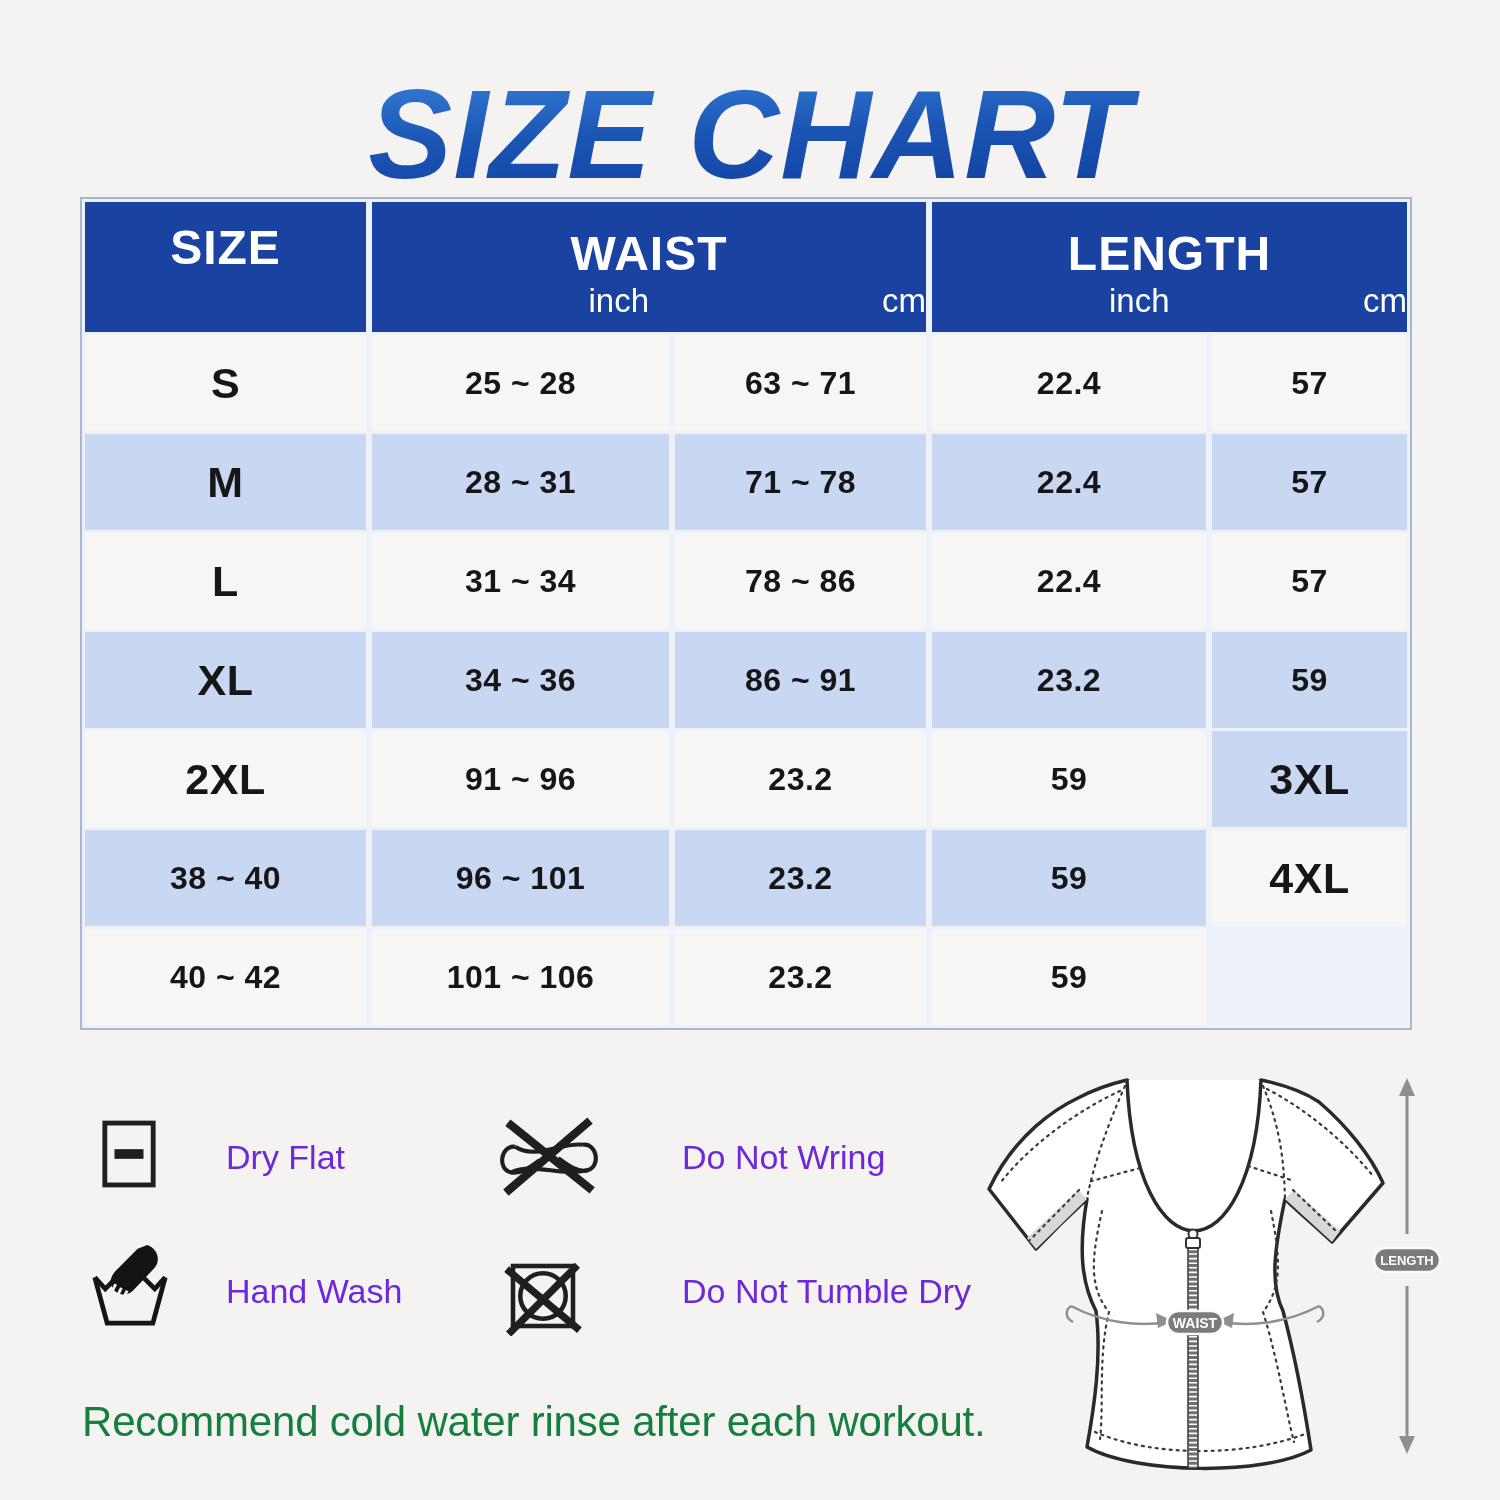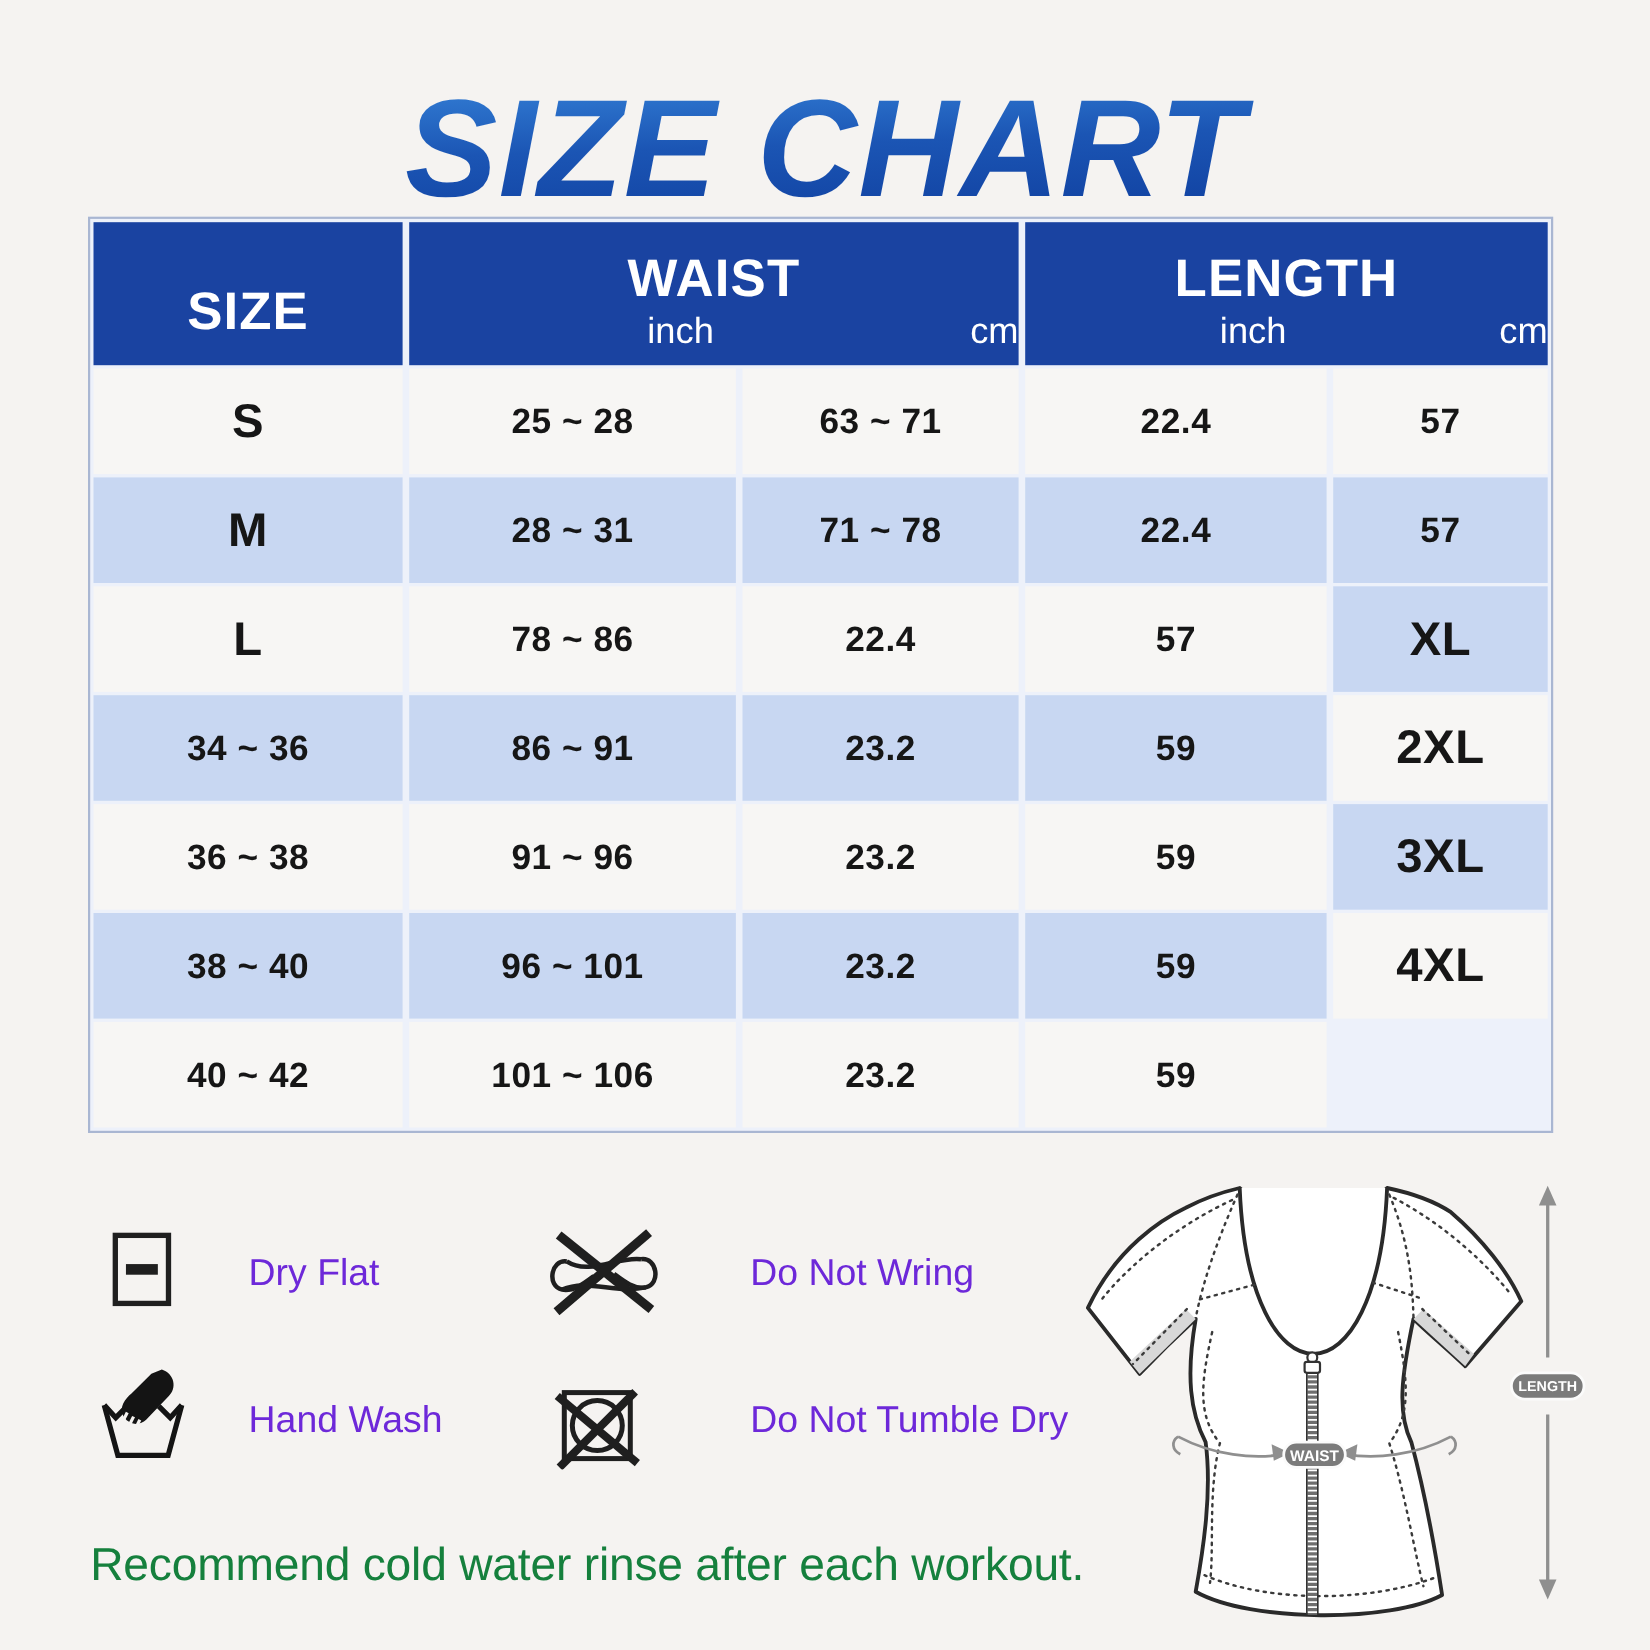--- a/index.html
+++ b/index.html
@@ -21,21 +21,21 @@
     box-sizing:border-box;border:2px solid #a9b6d2;background:#edf1fa;
     padding:3px;display:grid;
     grid-template-columns:281px 297px 251px 274px 1fr;
     grid-template-rows:130px repeat(7,1fr);
     column-gap:6px;row-gap:3px;
   }
   .th{background:#1a43a1;color:#ffffff;position:relative;
       display:flex;align-items:flex-start;justify-content:center;}
   .th-main{font-size:48px;font-weight:bold;margin-top:24px;letter-spacing:1px}
   .th-size{grid-column:1}
-  .th-size .th-main{margin-top:54px}
+  .th-size .th-main{margin-top:18px}
   .th-waist{grid-column:2/4}
   .th-length{grid-column:4/6}
   .th-units{position:absolute;bottom:12px;left:0;width:100%;display:flex}
   .th-units span{flex:1;text-align:right;font-size:33px;font-weight:normal}
   .td{display:flex;align-items:center;justify-content:center;
       font-size:32px;font-weight:bold;color:#161616;letter-spacing:.5px}
   .td.size{font-size:43px}
   .row-w{background:#f7f6f4}
   .row-b{background:#c8d7f2}
   
@@ -80,32 +80,32 @@
   <div class="td row-w">22.4</div>
   <div class="td row-w">57</div>
 
   <div class="td size row-b">M</div>
   <div class="td row-b">28 ~ 31</div>
   <div class="td row-b">71 ~ 78</div>
   <div class="td row-b">22.4</div>
   <div class="td row-b">57</div>
 
   <div class="td size row-w">L</div>
+  <div class="td row-w">31 ~ 34</div>
   <div class="td row-w">78 ~ 86</div>
   <div class="td row-w">22.4</div>
   <div class="td row-w">57</div>
 
   <div class="td size row-b">XL</div>
   <div class="td row-b">34 ~ 36</div>
   <div class="td row-b">86 ~ 91</div>
   <div class="td row-b">23.2</div>
   <div class="td row-b">59</div>
 
   <div class="td size row-w">2XL</div>
-  <div class="td row-w">36 ~ 38</div>
   <div class="td row-w">91 ~ 96</div>
   <div class="td row-w">23.2</div>
   <div class="td row-w">59</div>
 
   <div class="td size row-b">3XL</div>
   <div class="td row-b">38 ~ 40</div>
   <div class="td row-b">96 ~ 101</div>
   <div class="td row-b">23.2</div>
   <div class="td row-b">59</div>
 

